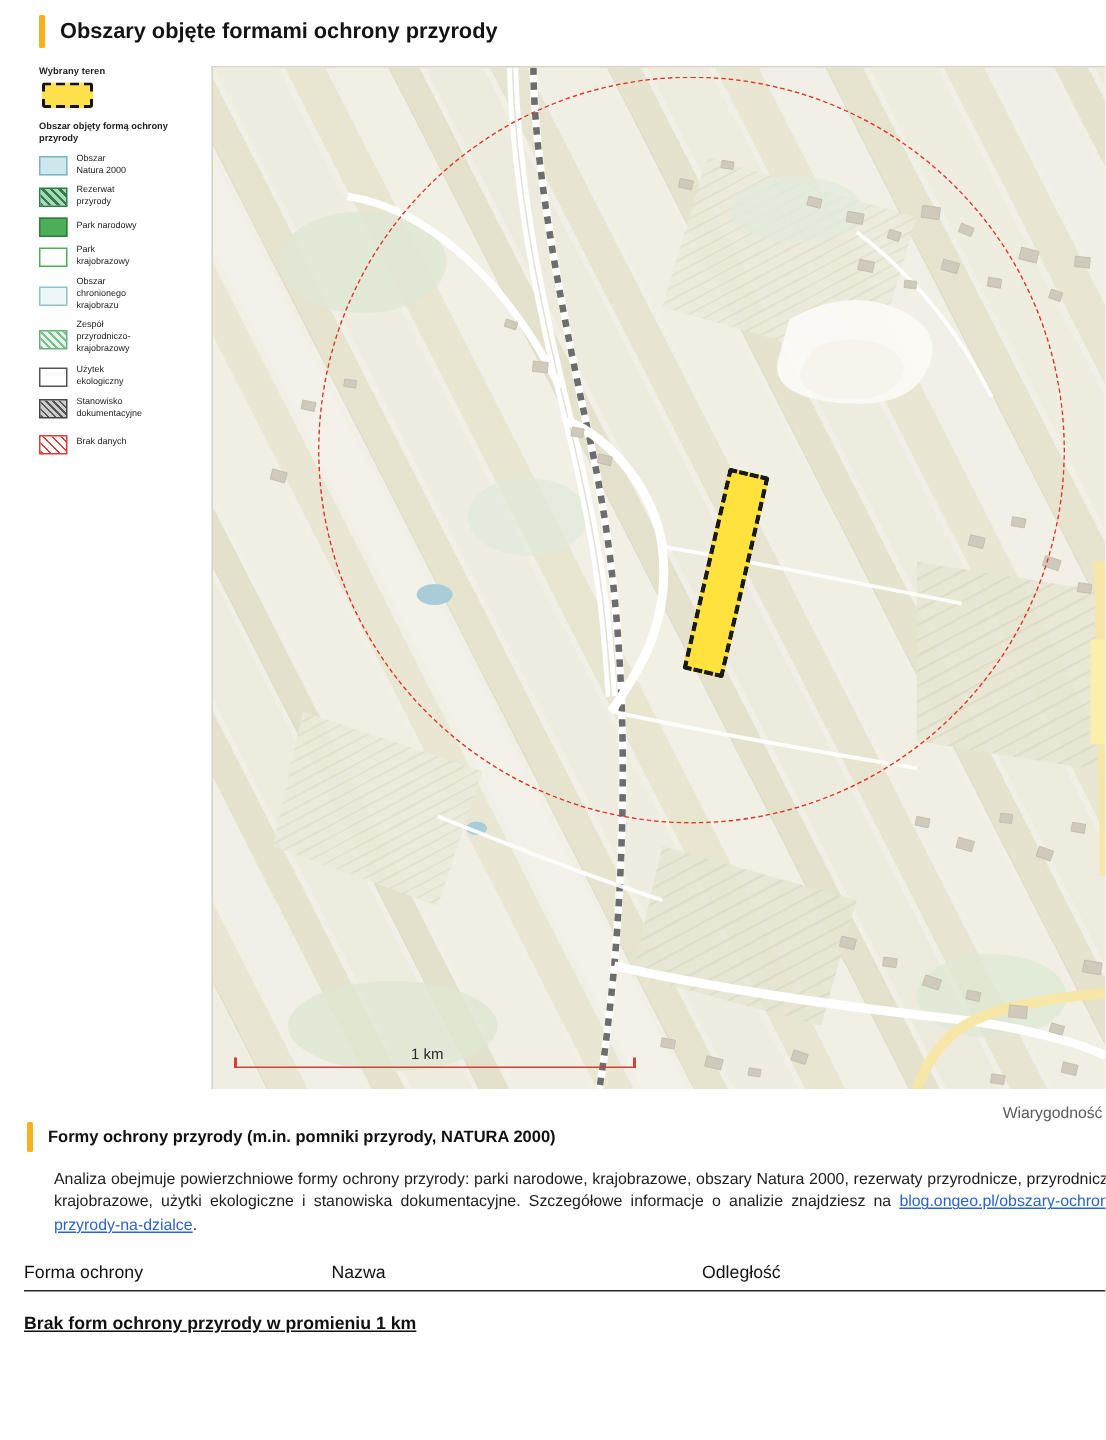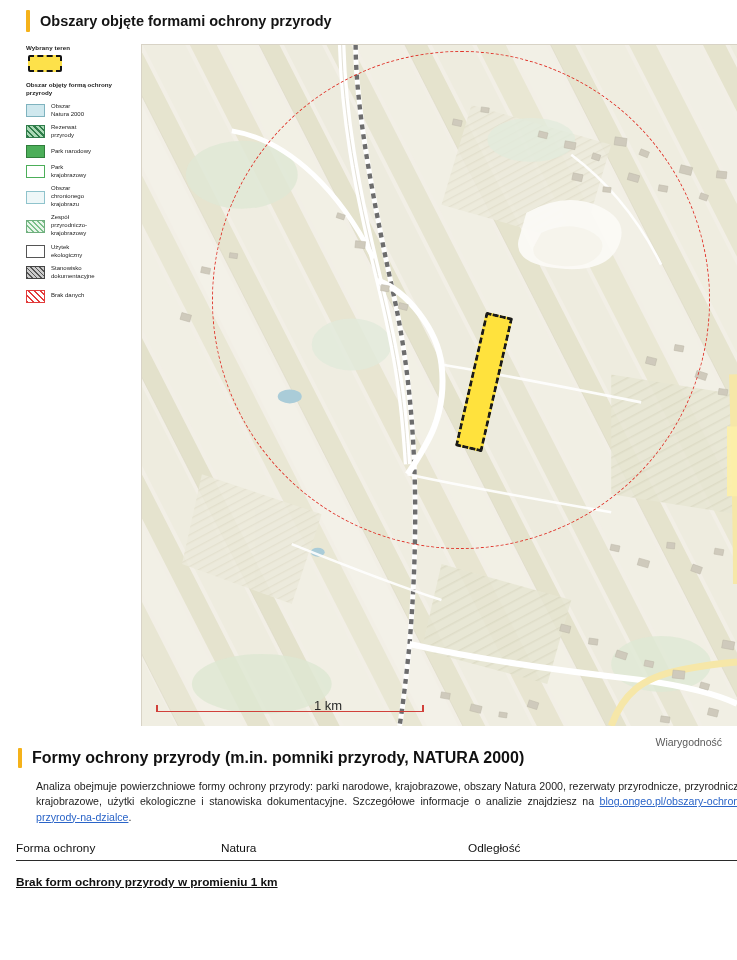--- a/index.html
+++ b/index.html
@@ -91,32 +91,32 @@
     left: 328px; top: 268px; width: 28px; height: 138px;
     background: #ffe23d;
     border: 3px dashed #1a1a1a;
     transform: rotate(13deg);
     border-radius: 2px;
   }
 
   .scalebar { position: absolute; left: 14px; bottom: 14px; width: 268px; }
   .scalebar .line { height: 1.5px; background: #d1403a; position: relative; }
   .scalebar .tick { position: absolute; width: 1.5px; height: 7px; background: #d1403a; top: -5.5px; }
-  .scalebar .lbl { position: absolute; left: 118px; top: -13px; font-size: 13px; color: #2a2a2a; margin-left: 40px; }
+  .scalebar .lbl { position: absolute; left: 118px; top: -13px; font-size: 10px; color: #2a2a2a; }
 
   .wiaryg {
     position: absolute; right: 0px; top: 736px; width: 737px;
-    text-align: right; padding-right: 15px;
+    text-align: right; padding-right: 2px;
     font-size: 10.5px; color: #5a5a5a;
   }
 
   
   #sec2 { position: absolute; left: 18px; top: 748px; width: 730px; }
   #sec2 .bar { height: 20px; }
-  #sec2 .txt { font-size: 16px; line-height: 20px; }
+  #sec2 .txt { font-size: 11px; line-height: 20px; }
 
   .para {
     position: absolute; left: 36px; top: 779px; width: 712px;
     font-size: 10.6px; line-height: 15.4px; color: #1d1d1d;
     text-align: justify;
   }
   .para a { color: #2a64c8; text-decoration: underline; }
 
   .tbl-head {
     position: absolute; left: 16px; top: 841px; width: 721px;
@@ -371,19 +371,19 @@
     <div class="bar"></div>
     <div class="txt">Formy ochrony przyrody (m.in. pomniki przyrody, NATURA 2000)</div>
   </div>
 
   <div class="para">
     <span>Analiza obejmuje powierzchniowe formy ochrony przyrody: parki narodowe, krajobrazowe, obszary Natura 2000, rezerwaty przyrodnicze, przyrodniczo-krajobrazowe, użytki ekologiczne i stanowiska dokumentacyjne. Szczegółowe informacje o analizie znajdziesz na </span><a href="#">blog.ongeo.pl/obszary-ochrony-przyrody-na-dzialce</a><span>.</span>
   </div>
 
   <div class="tbl-head">
     <span class="c1">Forma ochrony</span>
-    <span class="c2">Natura</span>
+    <span class="c2">Nazwa</span>
     <span class="c3">Odległość</span>
   </div>
 
   <div class="no-data">Brak form ochrony przyrody w promieniu 1 km</div>
 
 </div>
 
 </body></html>

